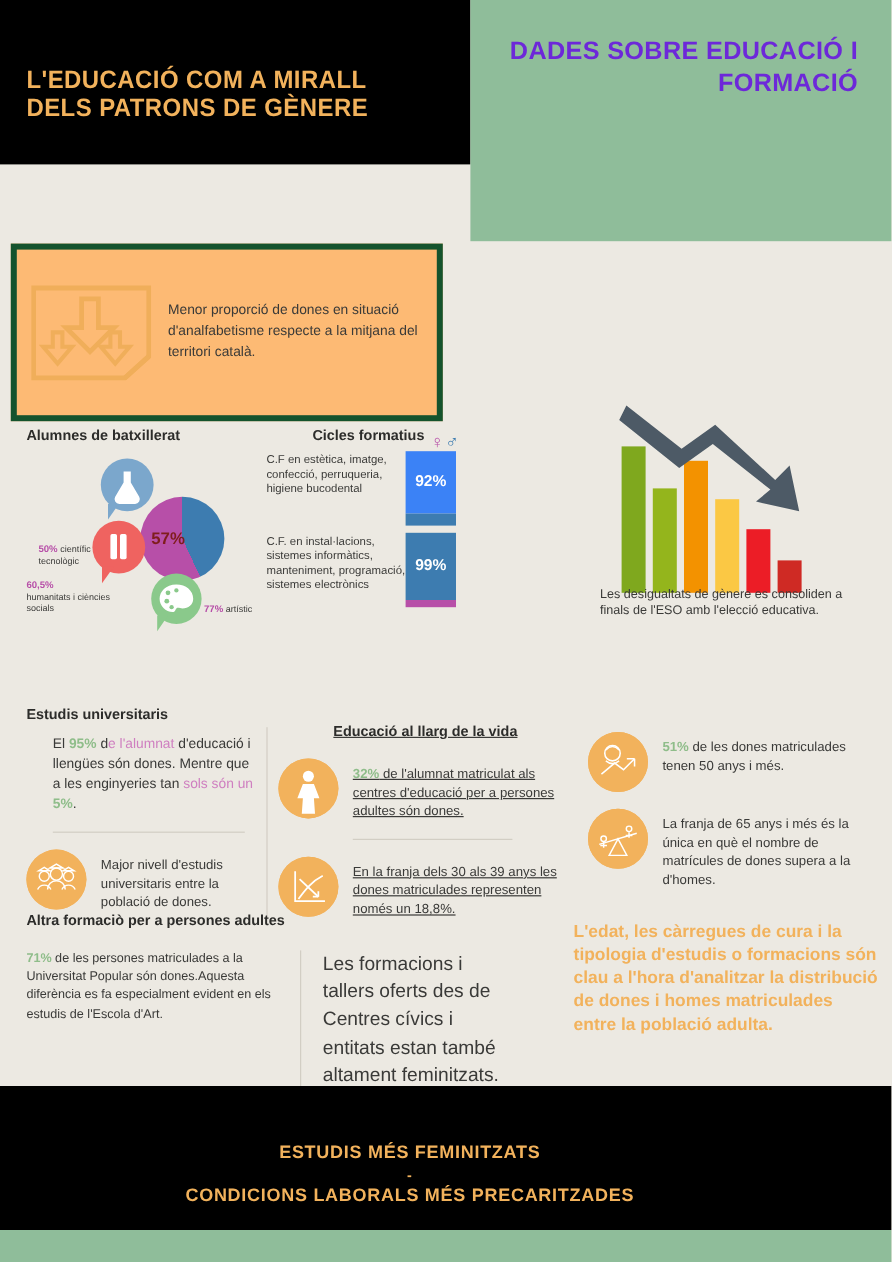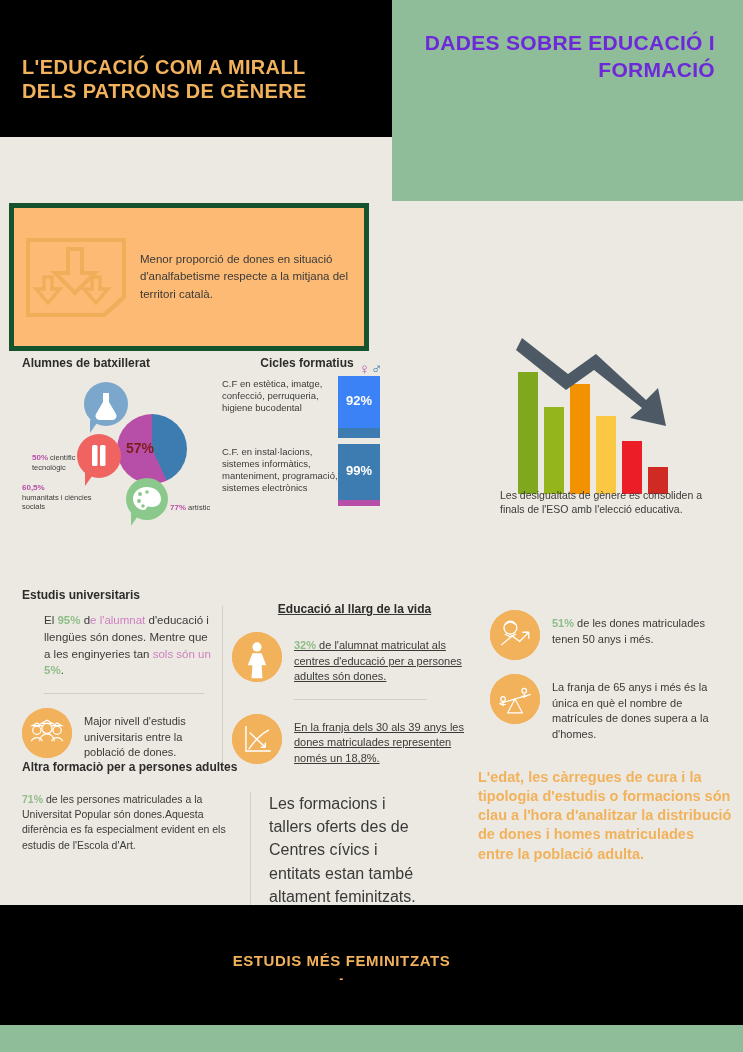--- a/index.html
+++ b/index.html
@@ -350,15 +350,16 @@
       </div>
     </div>
     <div class="keytext">L'edat, les càrregues de cura i la tipologia d'estudis o formacions són clau a l'hora d'analitzar la distribució de dones i homes matriculades entre la població adulta.</div>
   </div>
 
   <div class="ftr-black"></div>
   <div class="ftr-green"></div>
   <div class="ftr-text">
     <span>ESTUDIS MÉS FEMINITZATS</span>
     <span class="ftr-dash">-</span>
+    <span>CONDICIONS LABORALS MÉS PRECARITZADES</span>
   </div>
 
 </div>
 
 </body></html>

